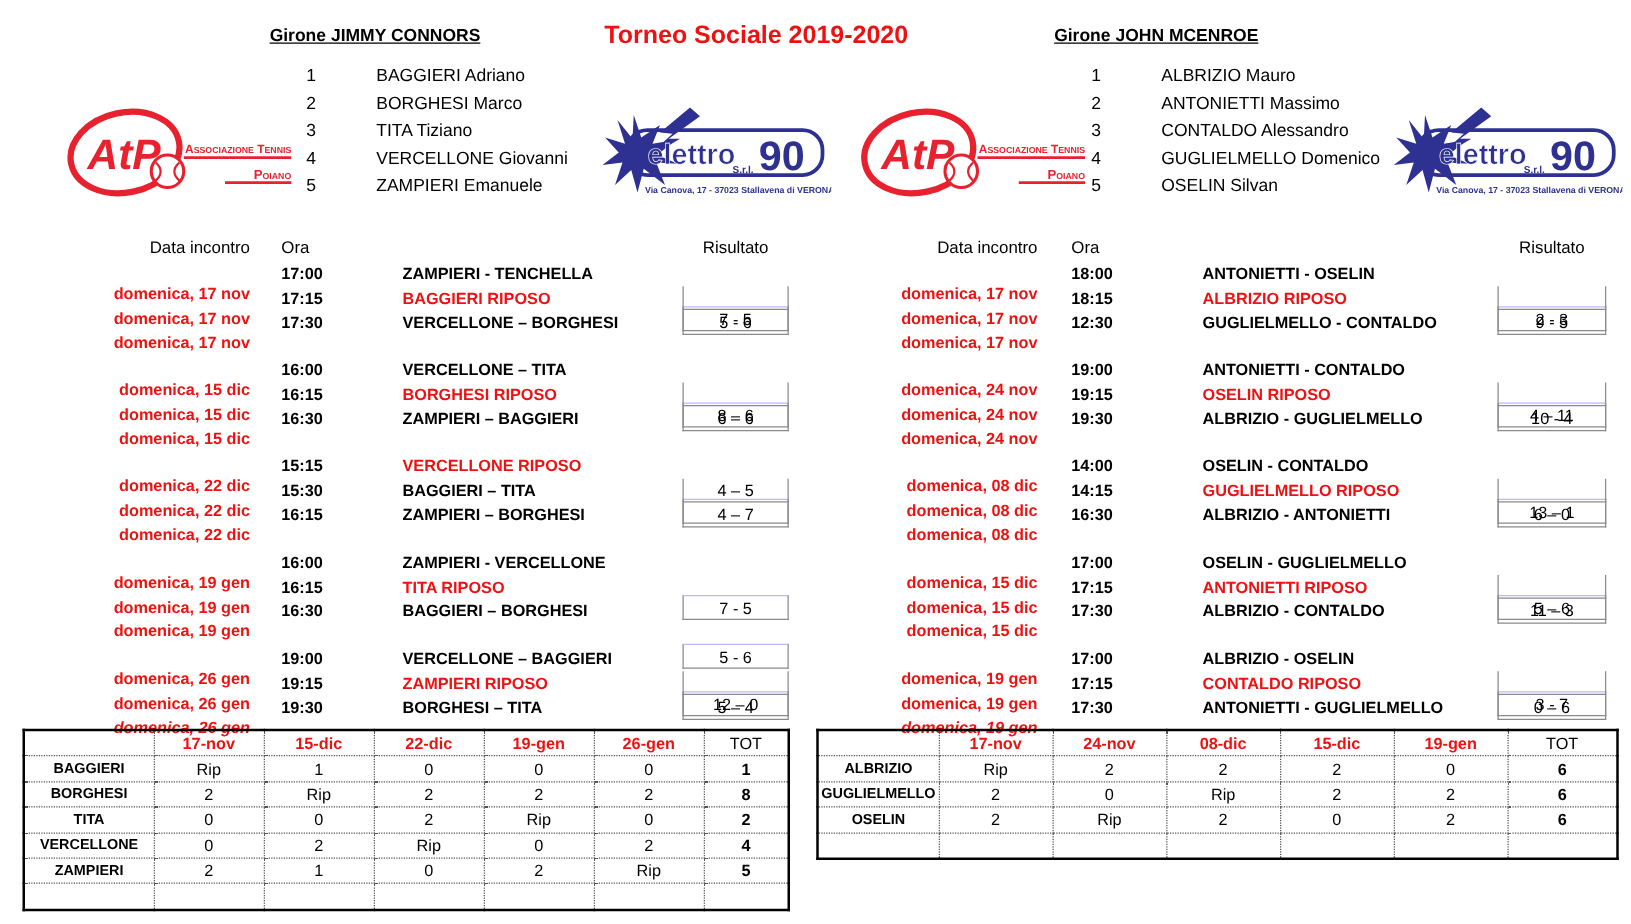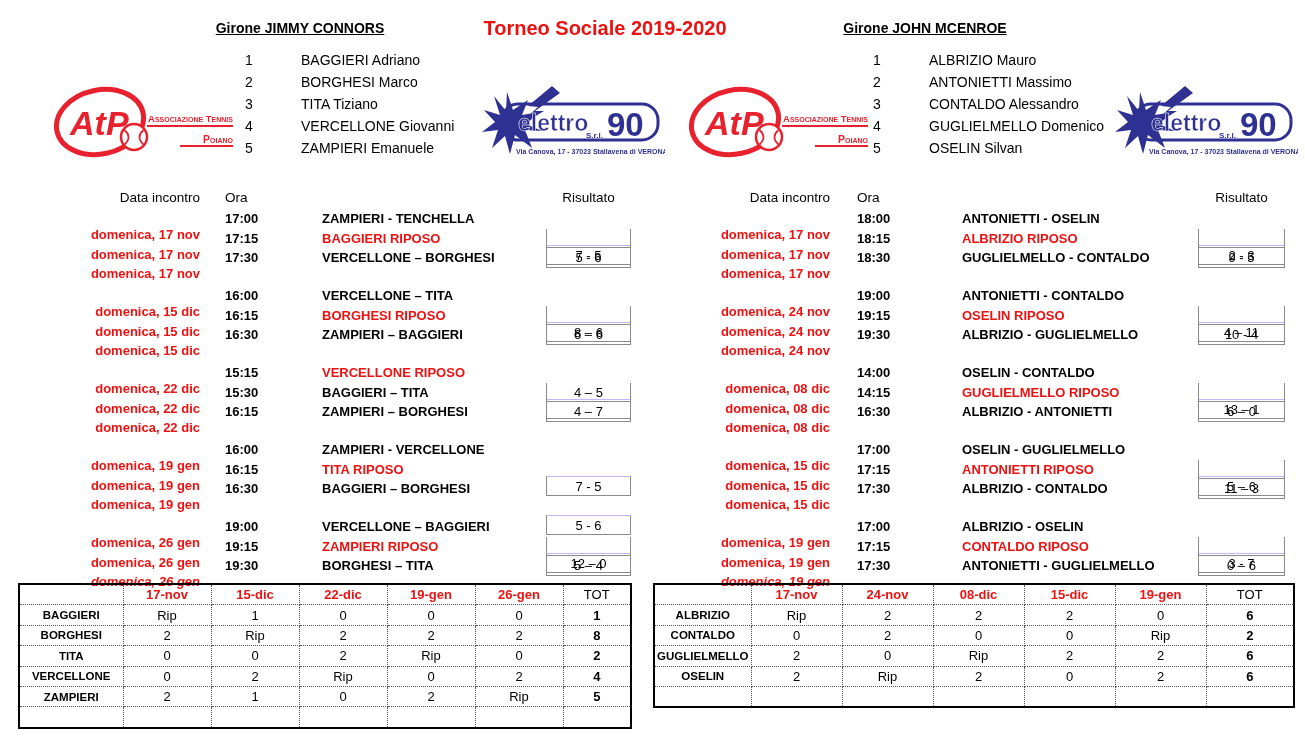--- a/index.html
+++ b/index.html
@@ -283,21 +283,21 @@
 
         <div class="srow f-riposo">
           <span class="s-date">domenica, 17 nov</span>
           <span class="s-time">18:15</span>
           <span class="s-match">ALBRIZIO RIPOSO</span>
           <span class="s-result"></span>
         </div>
 
         <div class="srow">
           <span class="s-date">domenica, 17 nov</span>
-          <span class="s-time">18:30</span>
+          <span class="s-time">12:30</span>
           <span class="s-match">GUGLIELMELLO - CONTALDO</span>
           <span class="s-result">9 - 5</span>
         </div>
 
         <div class="srow f-gap f-boxtop">
           <span class="s-date">domenica, 24 nov</span>
           <span class="s-time">19:00</span>
           <span class="s-match">ANTONIETTI - CONTALDO</span>
           <span class="s-result">4 – 11</span>
         </div>
@@ -493,29 +493,20 @@
           <td class="t-label">ALBRIZIO</td>
           <td>Rip</td>
           <td>2</td>
           <td>2</td>
           <td>2</td>
           <td>0</td>
           <td class="t-tot">6</td>
         </tr>
 
 
-        <tr>
-          <td class="t-label">CONTALDO</td>
-          <td>0</td>
-          <td>2</td>
-          <td>0</td>
-          <td>0</td>
-          <td>Rip</td>
-          <td class="t-tot">2</td>
-        </tr>
 
         <tr>
           <td class="t-label">GUGLIELMELLO</td>
           <td>2</td>
           <td>0</td>
           <td>Rip</td>
           <td>2</td>
           <td>2</td>
           <td class="t-tot">6</td>
         </tr>

